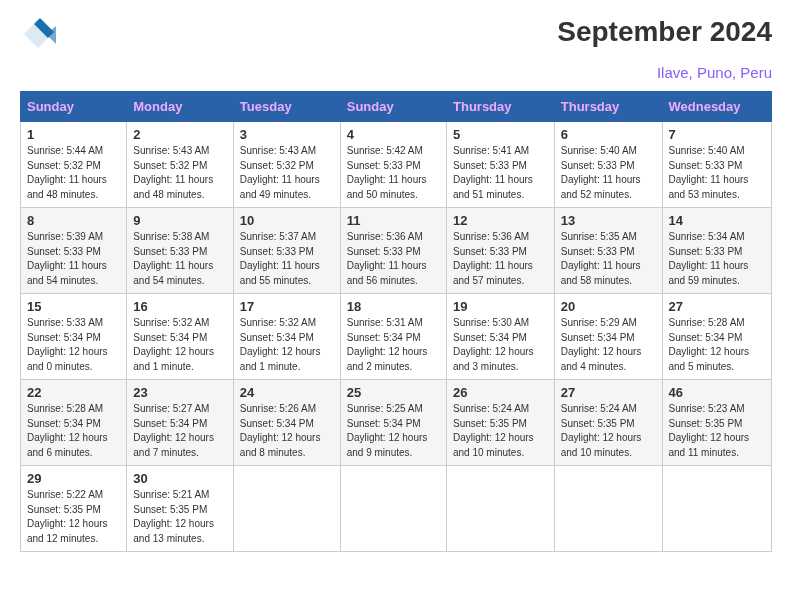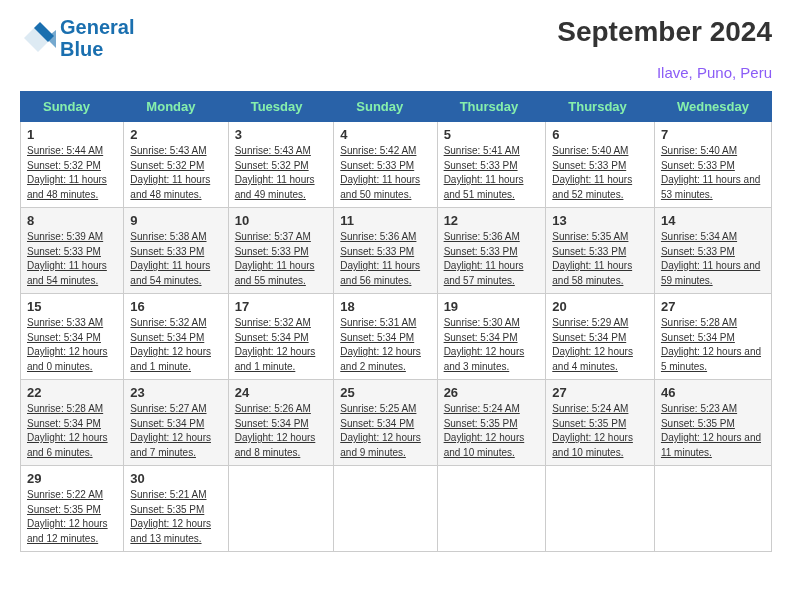--- a/index.html
+++ b/index.html
@@ -39,24 +39,24 @@
       margin-top: 16px;
       text-align: right;
     }
     .calendar-table {
       width: 100%;
       border-collapse: collapse;
       border: 1px solid #ccc;
     }
     .calendar-table th {
       background-color: #2962a8;
-      color: #86efac;
+      color: #f0abfc;
       font-size: 13px;
       font-weight: bold;
-      padding: 7px 22px;
+      padding: 7px 6px;
       text-align: left;
       border: 1px solid #2962a8;
     }
     .calendar-table td {
       vertical-align: top;
       border: 1px solid #ccc;
       padding: 5px 6px;
       font-size: 10.5px;
       color: #333;
       width: 113px;
@@ -69,43 +69,36 @@
     .day-number {
       font-size: 13px;
       font-weight: bold;
       display: block;
       margin-bottom: 2px;
     }
     .day-info {
       font-size: 10px;
       line-height: 1.45;
       color: #333;
-      text-decoration: underline;
     }
     .empty-cell {
       background: #fff !important;
     }
   </style>
 </head>
 <body>
 
 <div class="header-section">
   <div class="logo-area">
     <svg class="logo-icon" viewBox="0 0 36 36">
       <rect x="0" y="0" width="36" height="36" fill="white"></rect>
       <polygon points="18,4 32,18 18,32 4,18" fill="#1a6faf" opacity="0.15"></polygon>
       <polygon points="20,2 34,16 28,22 14,8" fill="#1a6faf"></polygon>
       <polygon points="26,18 36,10 36,28" fill="#1a6faf" opacity="0.6"></polygon>
     </svg>
-    <div>
-      <div style="font-size:20px;font-weight:bold;color:#333;line-height:1.1;">
-        <span style="color:#1a6faf;">General</span>
-      </div>
-      <div style="font-size:20px;font-weight:bold;color:#1a6faf;line-height:1.1;">Blue</div>
-    </div>
   </div>
   <div class="title-area">
     <div class="month-year">September 2024</div>
     <div class="location">Ilave, Puno, Peru</div>
   </div>
 </div>
 
 <table class="calendar-table">
   <thead>
     <tr>

